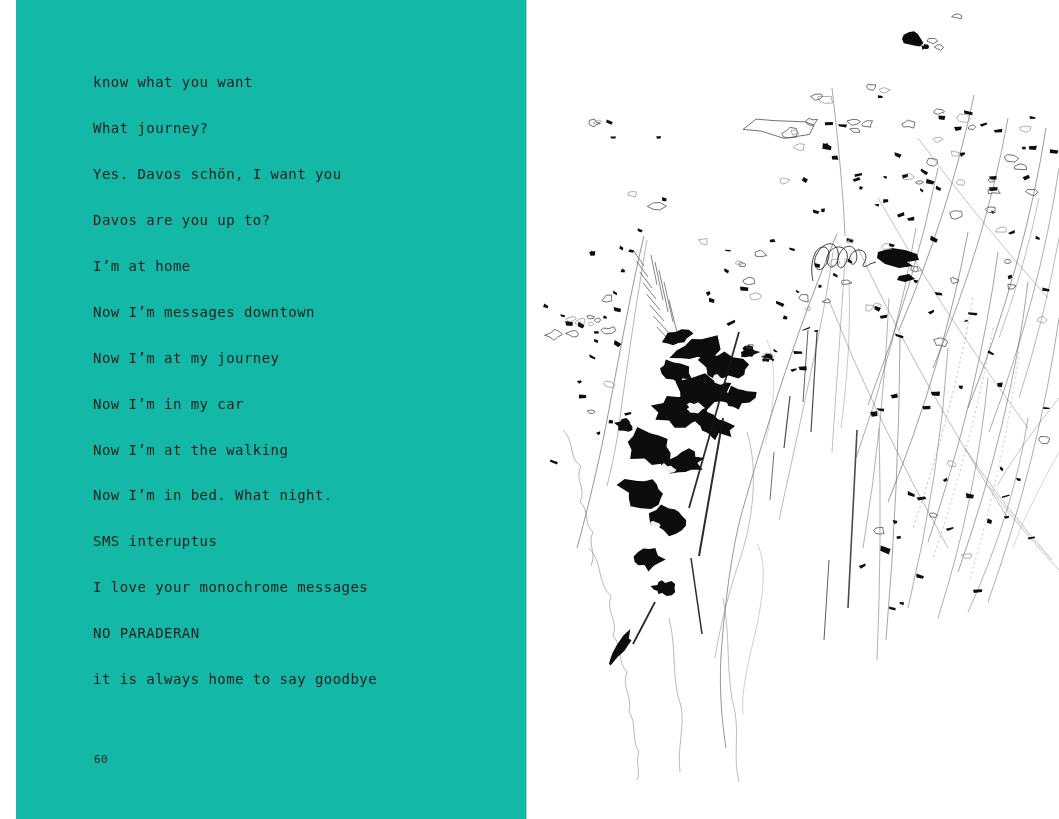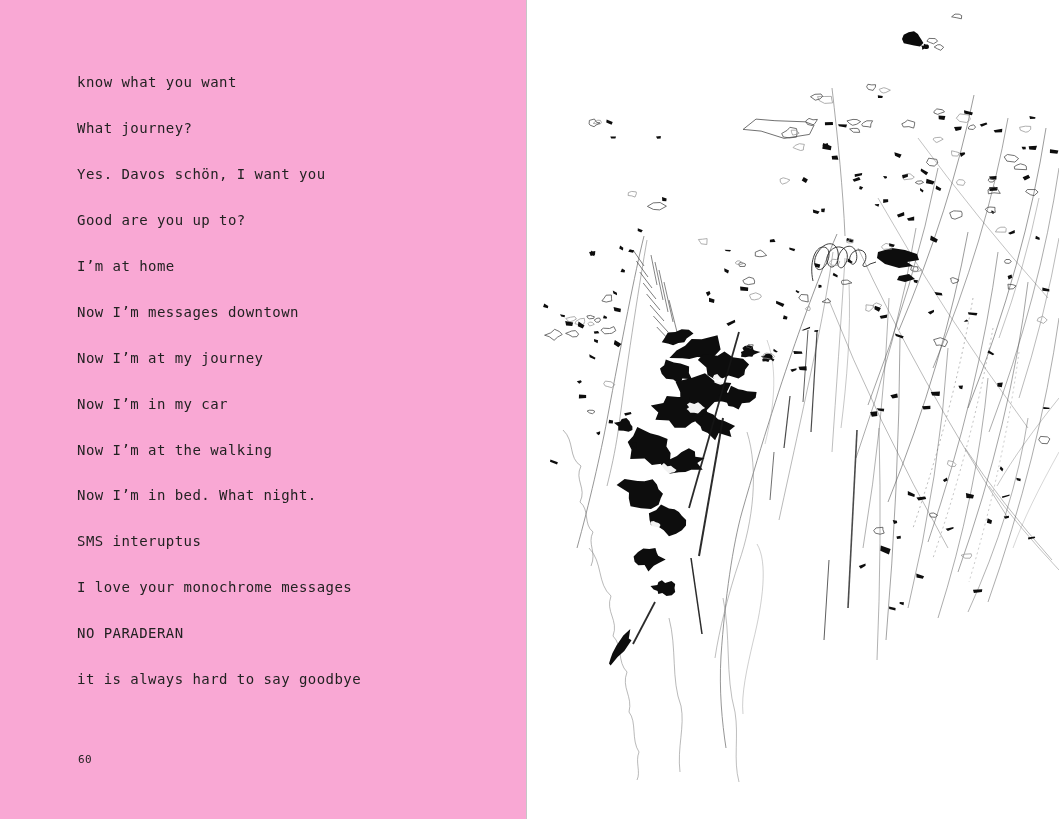--- a/index.html
+++ b/index.html
@@ -1,20 +1,20 @@
 <!DOCTYPE html>
 <html><head>
 <meta charset="utf-8">
 <style>
   html,body{margin:0;padding:0;}
   body{
     width:1059px;height:819px;position:relative;background:#ffffff;overflow:hidden;
     font-family:"DejaVu Sans Mono","Liberation Mono",monospace;
   }
-  .left-page{position:absolute;left:0;top:0;width:527px;height:819px;background:#f9a8d4;}
+  .left-page{position:absolute;left:16px;top:0;width:527px;height:819px;background:#14b8a6;}
   .poem{position:absolute;left:0;top:0;width:527px;}
   .poem-line{
     position:absolute;left:77px;white-space:pre;
     font-size:14px;letter-spacing:0.45px;color:#222;line-height:15px;
   }
   .poem-line:nth-child(1){top:75px}.poem-line:nth-child(2){top:121px}
   .poem-line:nth-child(3){top:167px}.poem-line:nth-child(4){top:213px}
   .poem-line:nth-child(5){top:259px}.poem-line:nth-child(6){top:305px}
   .poem-line:nth-child(7){top:351px}.poem-line:nth-child(8){top:397px}
   .poem-line:nth-child(9){top:443px}.poem-line:nth-child(10){top:488px}
@@ -28,31 +28,31 @@
   svg{display:block}
 </style>
 </head>
 <body>
 
 <div class="left-page">
   <div class="poem">
     <div class="poem-line">know what you want</div>
     <div class="poem-line">What journey?</div>
     <div class="poem-line">Yes. Davos schön, I want you</div>
-    <div class="poem-line">Good are you up to?</div>
+    <div class="poem-line">Davos are you up to?</div>
     <div class="poem-line">I’m at home</div>
     <div class="poem-line">Now I’m messages downtown</div>
     <div class="poem-line">Now I’m at my journey</div>
     <div class="poem-line">Now I’m in my car</div>
     <div class="poem-line">Now I’m at the walking</div>
     <div class="poem-line">Now I’m in bed. What night.</div>
     <div class="poem-line">SMS interuptus</div>
     <div class="poem-line">I love your monochrome messages</div>
     <div class="poem-line">NO PARADERAN</div>
-    <div class="poem-line">it is always hard to say goodbye</div>
+    <div class="poem-line">it is always home to say goodbye</div>
   </div>
   <div class="page-number">60</div>
 </div>
 
 <div class="divider"></div>
 
 <div class="right-page">
   <svg id="ink" width="532" height="819" viewBox="0 0 532 819" role="img" aria-label="Abstract black ink drawing: two sketched peaks, a dense black ink mass with meandering contour lines below, a cursive scribble at the right peak, long sweeping diagonal strokes and scattered small ink marks">
       <path d="M117,236 C108,272 95,340 80,420 C74,452 62,505 50,548" fill="none" stroke="#7d7d7d" stroke-width="0.9" opacity="0.9"></path>
       <path d="M120,240 C113,280 102,350 91,432 C88,452 84,470 80,486" fill="none" stroke="#8a8a8a" stroke-width="0.8" opacity="0.8"></path>

